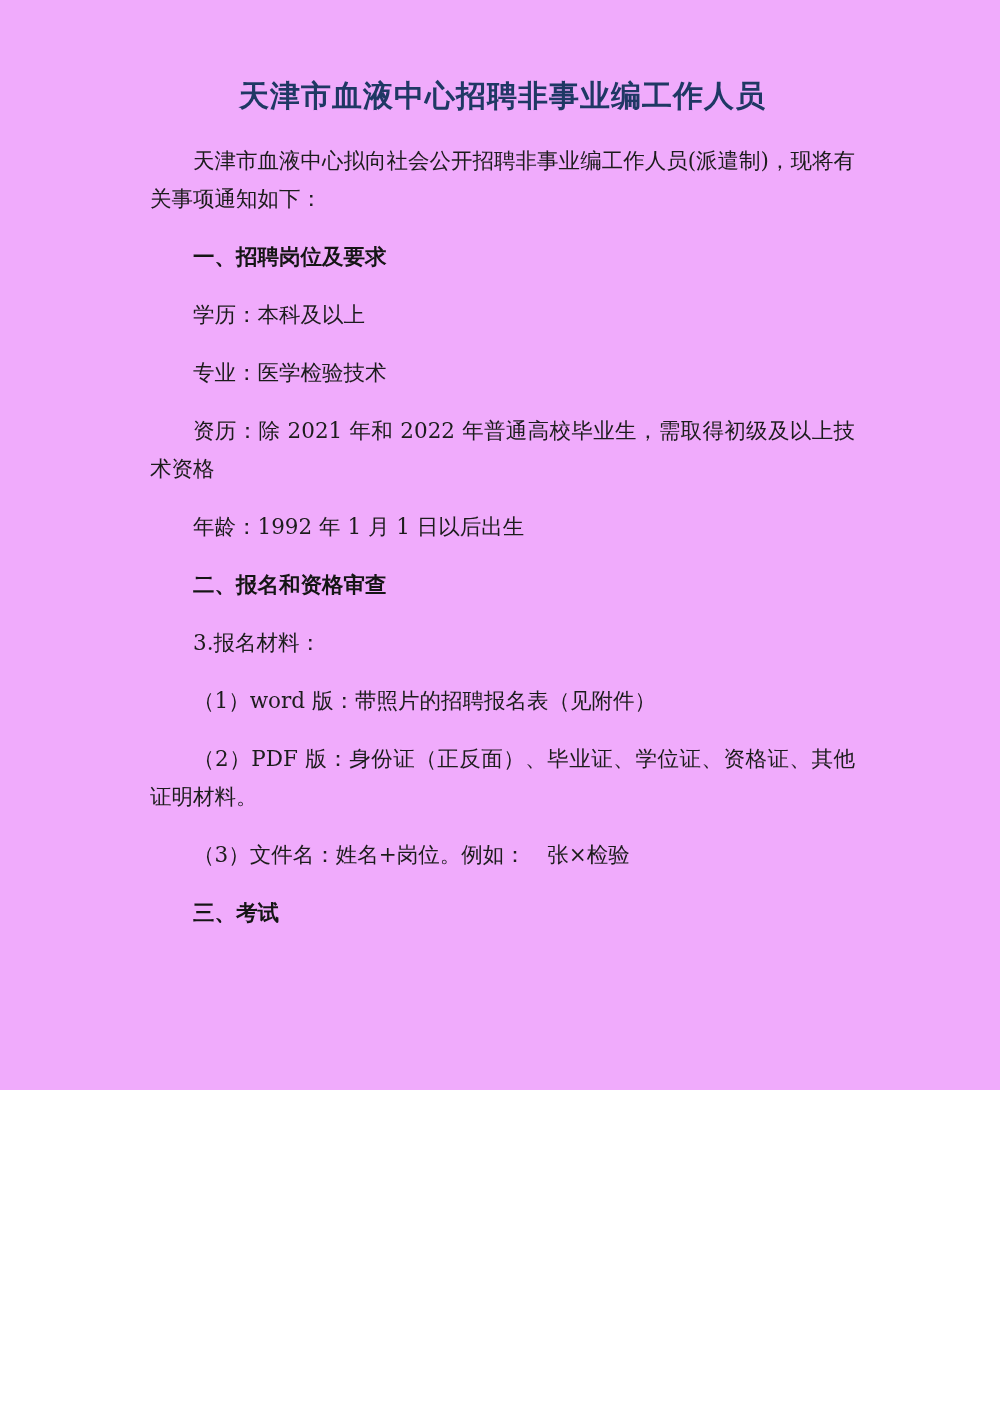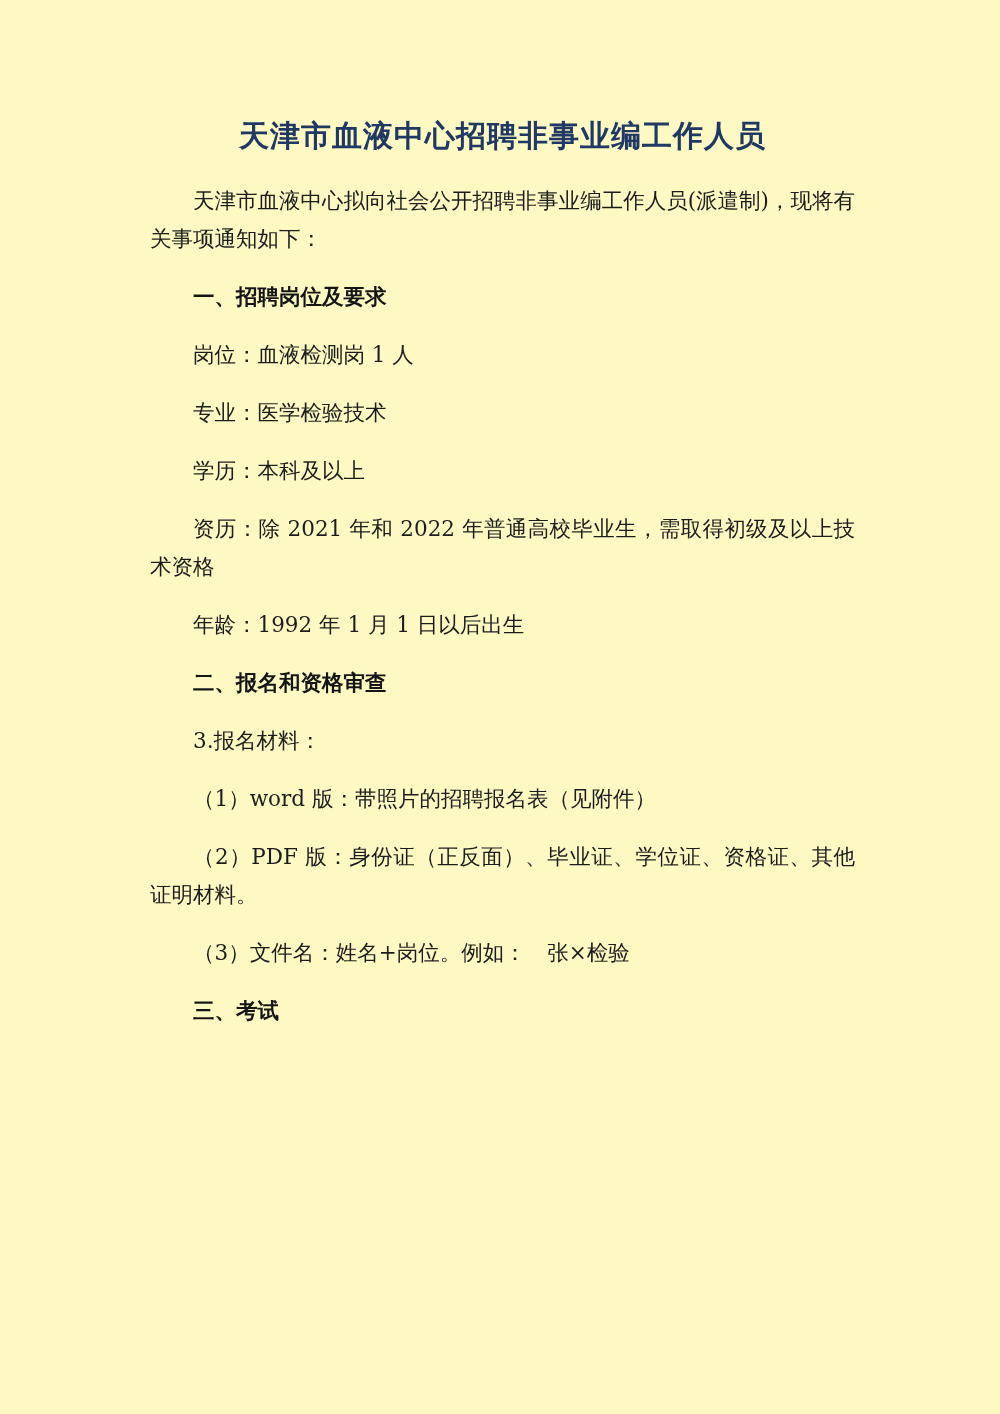--- a/index.html
+++ b/index.html
@@ -8,23 +8,23 @@
     background: #ffffff;
   }
   body {
     width: 1000px;
     height: 1414px;
     overflow: hidden;
   }
   .page {
     box-sizing: border-box;
     width: 1000px;
-    height: 1414px;
-    background: #fef9c3;
-    padding: 116px 145px 0 150px;
+    height: 1090px;
+    background: #f0abfc;
+    padding: 76px 145px 0 150px;
   }
   .doc-title {
     margin: 0 0 26px 0;
     font-family: "DejaVu Sans", "Liberation Sans", sans-serif;
     font-weight: bold;
     font-size: 30px;
     line-height: 40px;
     letter-spacing: 1px;
     text-align: center;
     color: #1f3864;
@@ -54,25 +54,24 @@
 <body>
 
 <div class="page">
 
   <h1 class="doc-title" style="color: rgb(31, 56, 100);">天津市血液中心招聘非事业编工作人员</h1>
 
   <p class="para">天津市血液中心拟向社会公开招聘非事业编工作人员(派遣制)，现将有关事项通知如下：</p>
 
   <p class="heading">一、招聘岗位及要求</p>
 
-  <p class="para">岗位：血液检测岗 1 人</p>
+
+  <p class="para">学历：本科及以上</p>
 
   <p class="para">专业：医学检验技术</p>
-
-  <p class="para">学历：本科及以上</p>
 
   <p class="para">资历：除 2021 年和 2022 年普通高校毕业生，需取得初级及以上技术资格</p>
 
   <p class="para">年龄：1992 年 1 月 1 日以后出生</p>
 
   <p class="heading">二、报名和资格审查</p>
 
 
 
   <p class="para">3.报名材料：</p>

